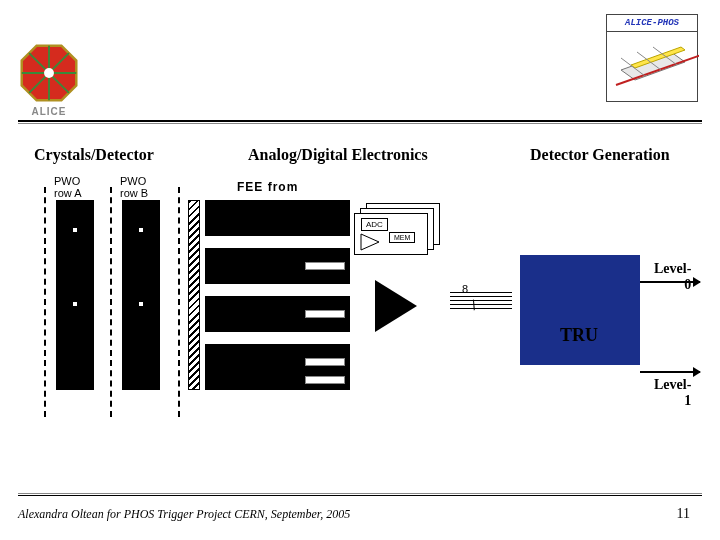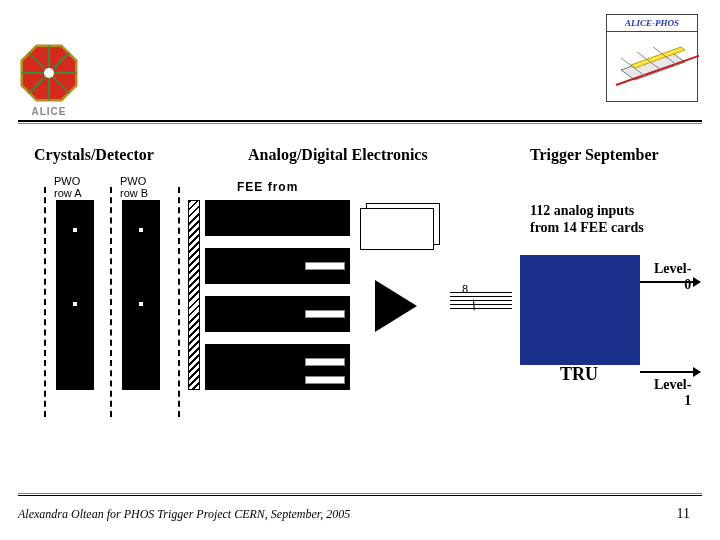--- a/index.html
+++ b/index.html
@@ -5,41 +5,41 @@
   * { margin: 0; padding: 0; box-sizing: border-box; }
   html, body { width: 720px; height: 540px; font-family: "Times New Roman", serif; background: #fff; overflow: hidden; }
   .slide { position: relative; width: 720px; height: 540px; }
   .header-line-top { position: absolute; left: 18px; top: 120px; width: 684px; height: 2px; background: #000; }
   .header-line-bottom { position: absolute; left: 18px; top: 123px; width: 684px; height: 1px; background: #888; }
   .title { position: absolute; left: 170px; top: 60px; font-size: 22px; font-weight: bold; }
   .logo-alice { position: absolute; left: 18px; top: 42px; width: 62px; height: 76px; }
   .logo-alice svg { width: 62px; height: 62px; }
   .logo-alice-label { font-family: Arial, sans-serif; font-size: 10px; font-weight: bold; color: #888; letter-spacing: 1px; margin-top: -2px; text-align: center; }
   .logo-phos-box { position: absolute; right: 22px; top: 14px; width: 92px; height: 88px; border: 1px solid #444; }
-  .logo-phos-label { font-family: Liberation Serif, serif; font-style: italic; font-weight: bold; font-size: 9px; color: #2436b8; text-align: center; padding: 3px 0; border-bottom: 1px solid #444; }
+  .logo-phos-label { font-family: Liberation Mono, monospace; font-style: italic; font-weight: bold; font-size: 9px; color: #2436b8; text-align: center; padding: 3px 0; border-bottom: 1px solid #444; }
   .logo-phos-draw { position: relative; width: 100%; height: 64px; }
   .section-labels { position: absolute; top: 146px; left: 0; width: 720px; }
   .sec { position: absolute; font-weight: bold; font-size: 16px; }
   .diagram { position: absolute; left: 30px; top: 175px; width: 660px; height: 280px; }
   .pwo-label { position: absolute; font-family: Arial, sans-serif; font-size: 11px; top: 0; }
   .crystal-col { position: absolute; top: 25px; width: 38px; height: 190px; background: #000; }
   .crystal-col .dot { position: absolute; width: 4px; height: 4px; background: #fff; left: 17px; }
   .fee-label { position: absolute; font-family: Arial, sans-serif; font-weight: bold; font-size: 12px; letter-spacing: 1px; }
   .fee-row { position: absolute; height: 36px; left: 175px; width: 145px; background: #000; }
   .fee-white-bar { position: absolute; background: #fff; border: 1px solid #888; }
   .hatch { position: absolute; width: 12px; height: 190px; top: 25px; background-image: repeating-linear-gradient(135deg, #000 0, #000 2px, #fff 2px, #fff 5px); border: 1px solid #000; }
   .adc-box { position: absolute; border: 1px solid #000; background: #fff; font-family: Arial, sans-serif; font-size: 8px; text-align: center; }
   .play { position: absolute; left: 345px; top: 105px; width: 0; height: 0; border-top: 26px solid transparent; border-bottom: 26px solid transparent; border-left: 42px solid #000; }
   .arrow-right { position: absolute; height: 2px; background: #000; }
   .arrow-right::after { content: ''; position: absolute; right: -1px; top: -4px; border-left: 8px solid #000; border-top: 5px solid transparent; border-bottom: 5px solid transparent; }
   .bus-group { position: absolute; left: 420px; top: 65px; }
   .bus-line { position: absolute; height: 1px; background: #000; width: 62px; }
   .bus-count { position: absolute; font-family: Arial, sans-serif; font-size: 11px; }
   .tru-box { position: absolute; left: 490px; top: 80px; width: 120px; height: 110px; background: #1a2f8a; }
-  .tru-label { position: absolute; left: 530px; top: 150px; font-family: "Times New Roman", serif; font-weight: bold; font-size: 18px; color: #000; margin-top: 39px; }
+  .tru-label { position: absolute; left: 530px; top: 150px; font-family: "Times New Roman", serif; font-weight: bold; font-size: 18px; color: #000; }
   .note-112 { position: absolute; left: 500px; top: 28px; font-family: "Times New Roman", serif; font-weight: bold; font-size: 14px; line-height: 1.2; }
   .level-label { position: absolute; font-family: "Times New Roman", serif; font-weight: bold; font-size: 14px; text-align: right; }
   .footer-line-a { position: absolute; left: 18px; bottom: 46px; width: 684px; height: 1px; background: #888; }
   .footer-line-b { position: absolute; left: 18px; bottom: 44px; width: 684px; height: 1px; background: #000; }
   .footer-text { position: absolute; left: 18px; bottom: 18px; font-style: italic; font-size: 12px; }
   .page-num { position: absolute; right: 30px; bottom: 18px; font-size: 14px; }
   .slash { position: absolute; font-family: Arial, sans-serif; font-size: 14px; transform: rotate(-20deg); }
   .outer-dash { position: absolute; border-left: 2px dashed #000; height: 230px; width: 0; }
 </style>
 </head>
@@ -74,21 +74,21 @@
       </svg>
     </div>
   </div>
 
   <div class="header-line-top"></div>
   <div class="header-line-bottom"></div>
 
   <div class="section-labels">
     <div class="sec" style="left:34px">Crystals/Detector</div>
     <div class="sec" style="left:248px">Analog/Digital Electronics</div>
-    <div class="sec" style="left:530px">Trigger September</div>
+    <div class="sec" style="left:530px">Detector Generation</div>
   </div>
 
   <div class="diagram">
     <div class="pwo-label" style="left:24px;white-space:pre">PWO
 row A</div>
     <div class="pwo-label" style="left:90px;white-space:pre">PWO
 row B</div>
 
     <div class="outer-dash" style="left:14px;top:12px"></div>
     <div class="outer-dash" style="left:80px;top:12px"></div>
@@ -114,35 +114,40 @@
     <div class="fee-row" style="top:121px">
       <div class="fee-white-bar" style="left:100px;top:14px;width:40px;height:8px"></div>
     </div>
     <div class="fee-row" style="top:169px;height:46px">
       <div class="fee-white-bar" style="left:100px;top:14px;width:40px;height:8px"></div>
       <div class="fee-white-bar" style="left:100px;top:32px;width:40px;height:8px"></div>
     </div>
 
     <div class="adc-box" style="left:336px;top:28px;width:74px;height:42px"></div>
     <div class="adc-box" style="left:330px;top:33px;width:74px;height:42px"></div>
+    <div class="adc-box" style="left:324px;top:38px;width:74px;height:42px">
+      <div style="position:absolute;left:6px;top:4px;border:1px solid #000;padding:1px 4px">ADC</div>
+      <svg style="position:absolute;left:4px;top:18px" width="24" height="20">
+          <polygon points="2,2 2,18 20,10" fill="#fff" stroke="#000"></polygon>
+        </svg>
+      <div style="position:absolute;left:34px;top:18px;border:1px solid #000;padding:1px 4px;font-size:7px">MEM</div>
+    </div>
 
     <div class="play"></div>
 
     <div class="bus-group">
       <div class="bus-line" style="top:52px"></div>
       <div class="bus-line" style="top:56px"></div>
       <div class="bus-line" style="top:60px"></div>
       <div class="bus-line" style="top:64px"></div>
       <div class="bus-line" style="top:68px"></div>
     </div>
     <div class="bus-count" style="left:432px;top:108px">8</div>
     <div class="slash" style="left:442px;top:122px">/</div>
 
-    <div class="note-112" style="white-space:pre">112 analog inputs
-from 14 FEE cards</div>
 
     <div class="tru-box"></div>
     <div class="tru-label">TRU</div>
 
     <div class="arrow-right" style="left:610px;top:106px;width:60px"></div>
     <div class="level-label" style="left:624px;top:86px">Level-0</div>
 
     <div class="arrow-right" style="left:610px;top:196px;width:60px"></div>
     <div class="level-label" style="left:624px;top:202px">Level-1</div>
   </div>

